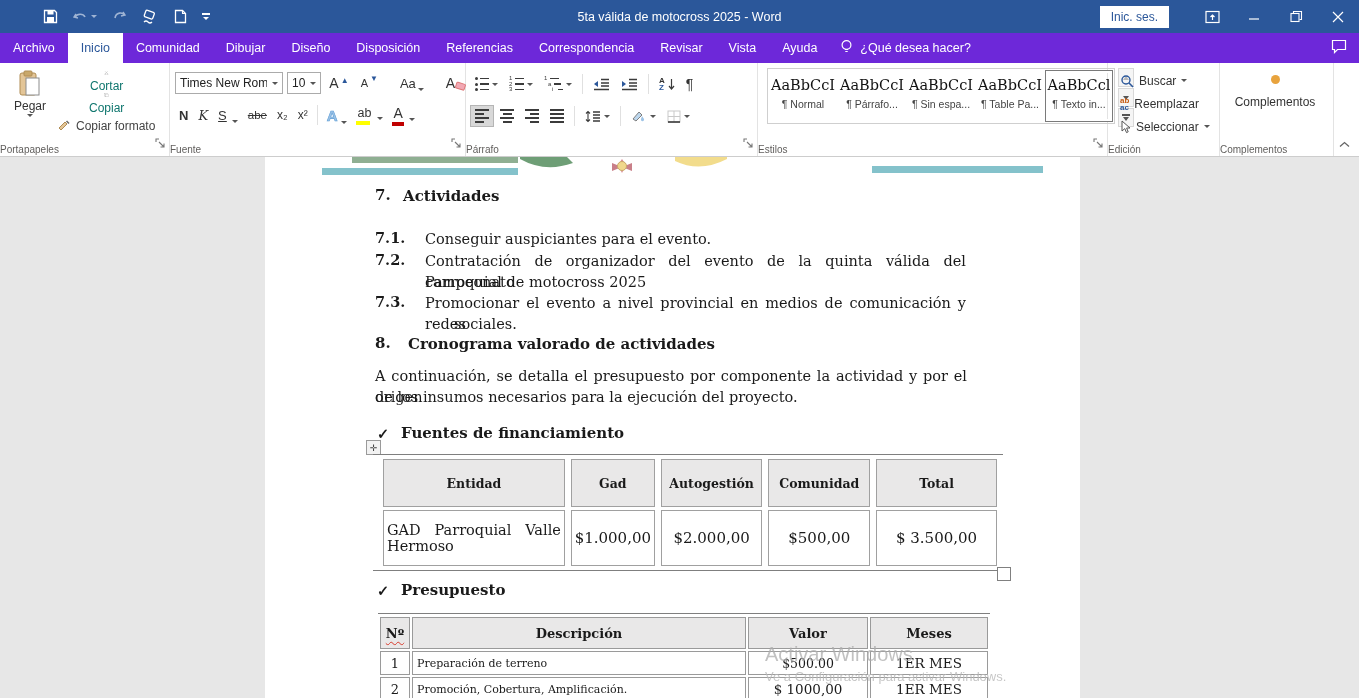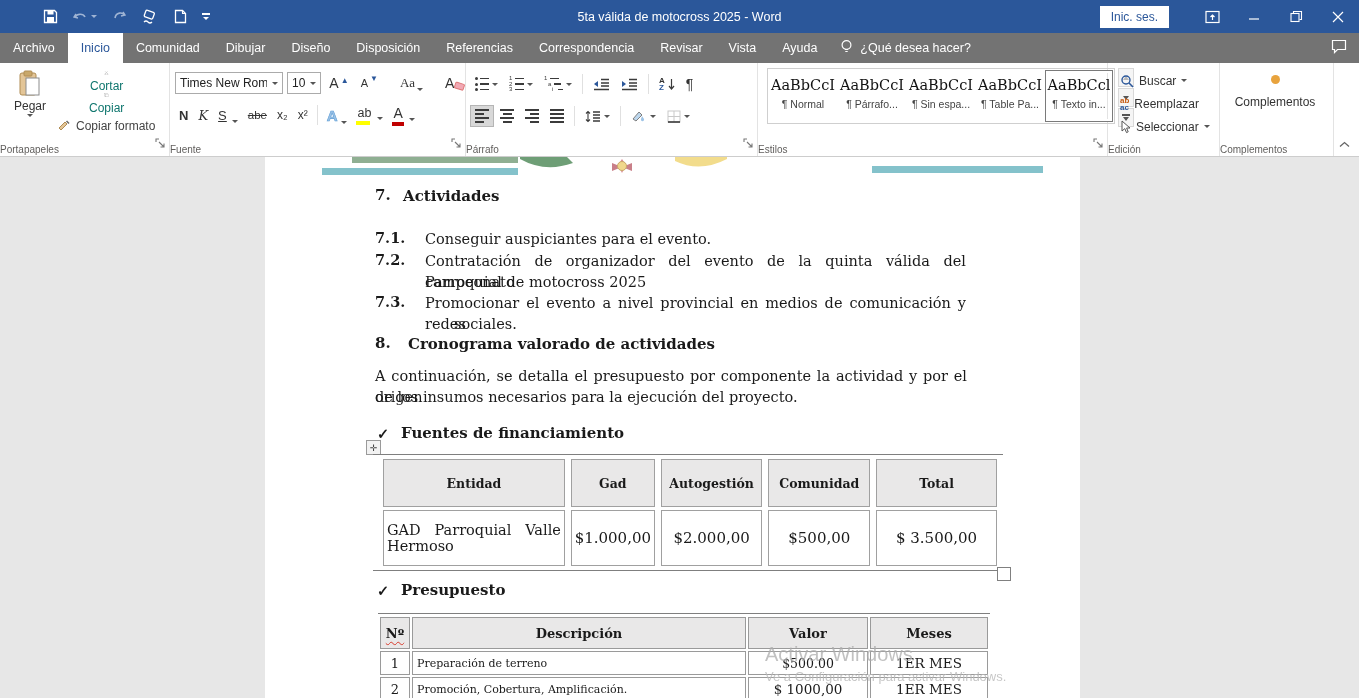--- a/index.html
+++ b/index.html
@@ -8,21 +8,21 @@
   
   .titlebar{position:relative;height:33px;background:#2B579A;color:#fff;display:flex;align-items:center;padding-left:28px;}
   .qat{display:flex;align-items:center;gap:15px;padding-left:15px;z-index:2;}
   .qat svg{display:block;}
   .win-title{position:absolute;left:0;right:0;top:0;height:33px;display:flex;align-items:center;
              justify-content:center;font-size:12.5px;color:#fff;pointer-events:none;}
   .tb-right{margin-left:auto;display:flex;align-items:center;z-index:2;}
   .signin{background:#fff;color:#2B579A;font-size:12px;padding:4px 11px;margin-right:22px;cursor:default;}
   .winbtn{width:42px;height:33px;display:flex;align-items:center;justify-content:center;}
   
-  .tabrow{height:30px;background:#737373;display:flex;align-items:stretch;color:#fff;font-size:12.5px;position:relative;}
+  .tabrow{height:30px;background:#6d28d9;display:flex;align-items:stretch;color:#fff;font-size:12.5px;position:relative;}
   .tab{padding:0 13px;display:flex;align-items:center;cursor:default;}
   .tab.active{background:#fff;color:#2B579A;}
   .tellme{display:flex;align-items:center;gap:7px;padding:0 10px;}
   .fb-icon{position:absolute;right:12px;top:6px;}
   
   .ribbon{height:93px;background:#fff;border-bottom:1px solid #CDCDCD;display:flex;position:relative;color:#444;}
   .rgroup{position:relative;border-right:1px solid #E3E3E3;padding:3px 5px 17px 5px;box-sizing:border-box;}
   .glabel{position:absolute;bottom:1px;left:0;right:0;text-align:left;font-size:10px;color:#605E5C;}
   .launcher{position:absolute;bottom:3px;right:3px;}
   .car{width:0;height:0;border-left:3px solid transparent;border-right:3px solid transparent;border-top:3.5px solid #555;display:inline-block;}
@@ -235,21 +235,21 @@
       <span class="fbtn">
           <span style="font-size:14px;">A</span>
           <span style="color:#2B579A;font-size:8px;position:relative;top:-6px;">▲</span>
         </span>
       <span class="fbtn">
           <span style="font-size:11px;">A</span>
           <span style="color:#2B579A;font-size:8px;position:relative;top:-6px;">▼</span>
         </span>
       <span class="vdiv"></span>
       <span class="fbtn">
-          <span style="font-size:13px;font-family:Liberation Serif, serif;">Aa</span>
+          <span style="font-size:13px;">Aa</span>
           <span class="car"></span>
         </span>
       <span class="vdiv"></span>
       <span class="fbtn">
           <span style="font-size:14px;">A</span>
           <svg width="12" height="10" viewBox="0 0 12 10" style="margin-left:-2px;">
             <rect x="1" y="2" width="9" height="6" rx="1" transform="rotate(18 5 5)" fill="#F2A8B4" stroke="#D77"></rect>
           </svg>
         </span>
     </div>

